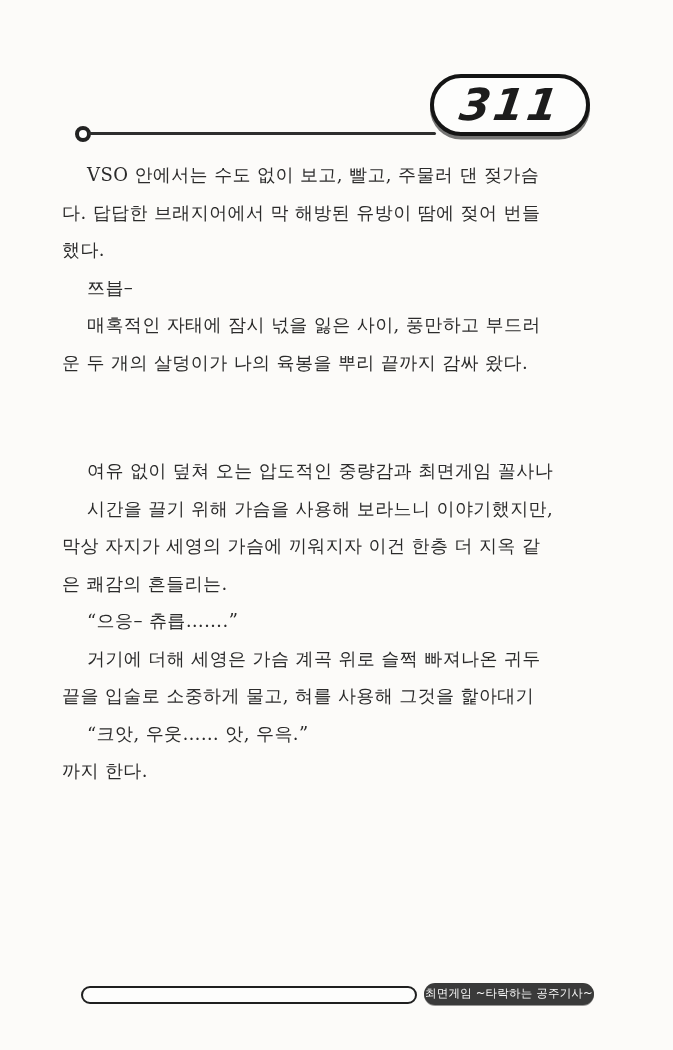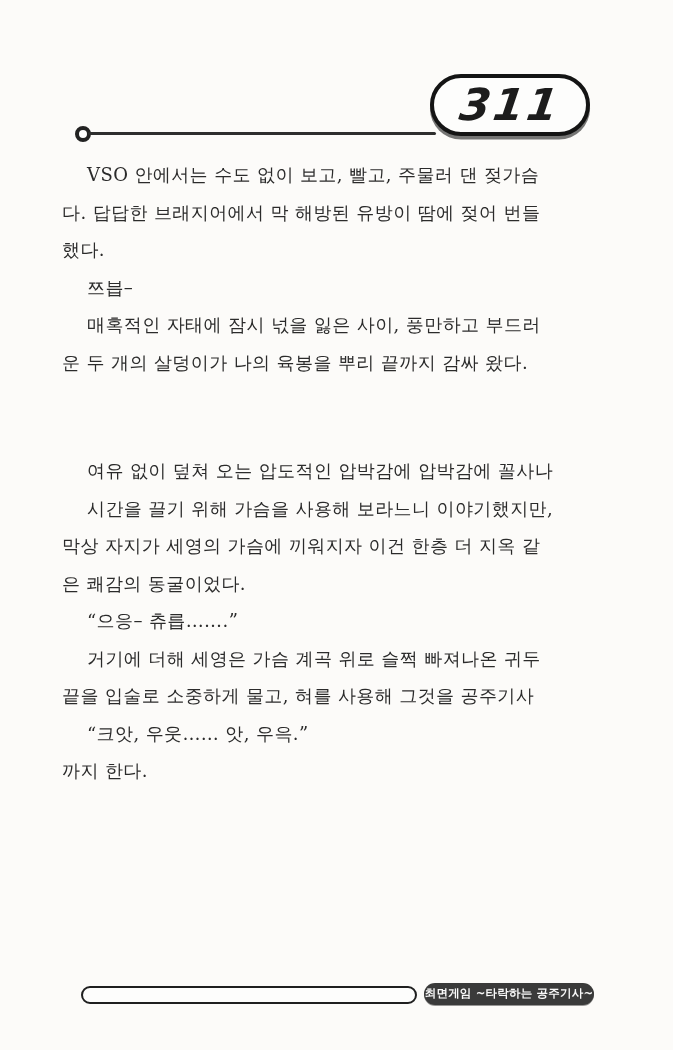--- a/index.html
+++ b/index.html
@@ -68,21 +68,21 @@
   .footer-badge{
     position:absolute;left:424px;top:983px;
     width:170px;height:22px;
     background:#3a3a3a;
     border-radius:11px;
     display:flex;align-items:center;justify-content:center;
     box-shadow:0 1px 0 rgba(0,0,0,.4);
   }
   .footer-badge-text{
     font-family:"DejaVu Sans","Liberation Sans",sans-serif;
-    font-size:11.5px;font-weight:700;
+    font-size:11.5px;font-weight:400;
     color:#fafafa;line-height:1;
     letter-spacing:0.2px;
     white-space:nowrap;
   }
 </style>
 </head>
 <body>
 
 <div class="page">
 
@@ -94,27 +94,27 @@
 
   <div class="text-block">
     <div class="line indent">VSO 안에서는 수도 없이 보고, 빨고, 주물러 댄 젖가슴</div>
     <div class="line">다. 답답한 브래지어에서 막 해방된 유방이 땀에 젖어 번들</div>
     <div class="line">했다.</div>
     <div class="line indent">쯔븝–</div>
     <div class="line indent">매혹적인 자태에 잠시 넋을 잃은 사이, 풍만하고 부드러</div>
     <div class="line">운 두 개의 살덩이가 나의 육봉을 뿌리 끝까지 감싸 왔다.</div>
     <div class="spacer-a"></div>
     <div class="spacer-b"></div>
-    <div class="line indent">여유 없이 덮쳐 오는 압도적인 압박감에 압박감에 꼴사나</div>
+    <div class="line indent">여유 없이 덮쳐 오는 압도적인 중량감과 최면게임 꼴사나</div>
     <div class="line indent">시간을 끌기 위해 가슴을 사용해 보라느니 이야기했지만,</div>
     <div class="line">막상 자지가 세영의 가슴에 끼워지자 이건 한층 더 지옥 같</div>
-    <div class="line">은 쾌감의 동굴이었다.</div>
+    <div class="line">은 쾌감의 흔들리는.</div>
     <div class="line indent">“으응– 츄릅…….”</div>
     <div class="line indent">거기에 더해 세영은 가슴 계곡 위로 슬쩍 빠져나온 귀두</div>
-    <div class="line">끝을 입술로 소중하게 물고, 혀를 사용해 그것을 공주기사</div>
+    <div class="line">끝을 입술로 소중하게 물고, 혀를 사용해 그것을 핥아대기</div>
     <div class="line indent">“크앗, 우웃…… 앗, 우윽.”</div>
     <div class="line">까지 한다.</div>
   </div>
 
   <div class="footer-pill"></div>
   <div class="footer-badge">
     <span class="footer-badge-text">최면게임 ~타락하는 공주기사~</span>
   </div>
 
 </div>

